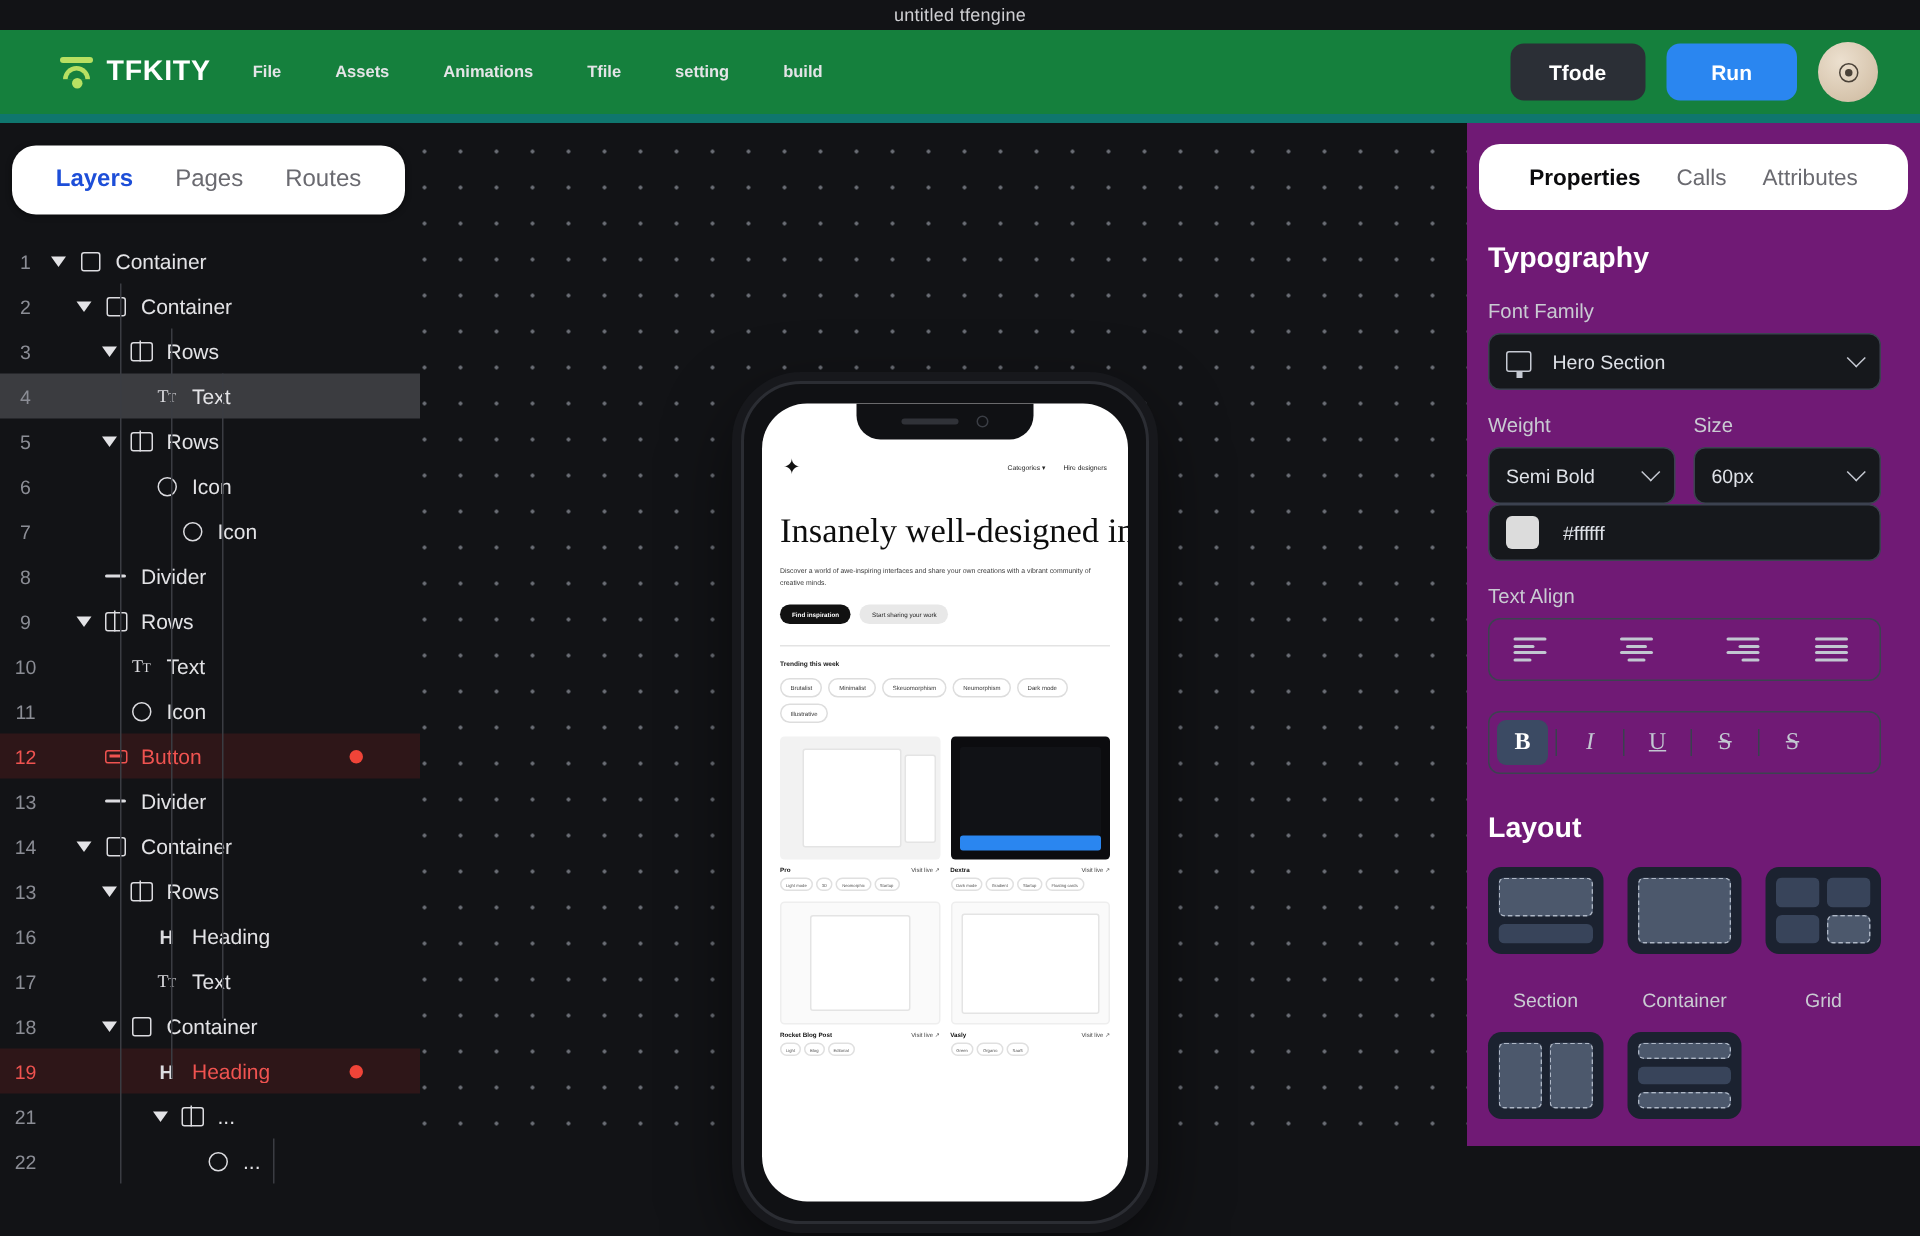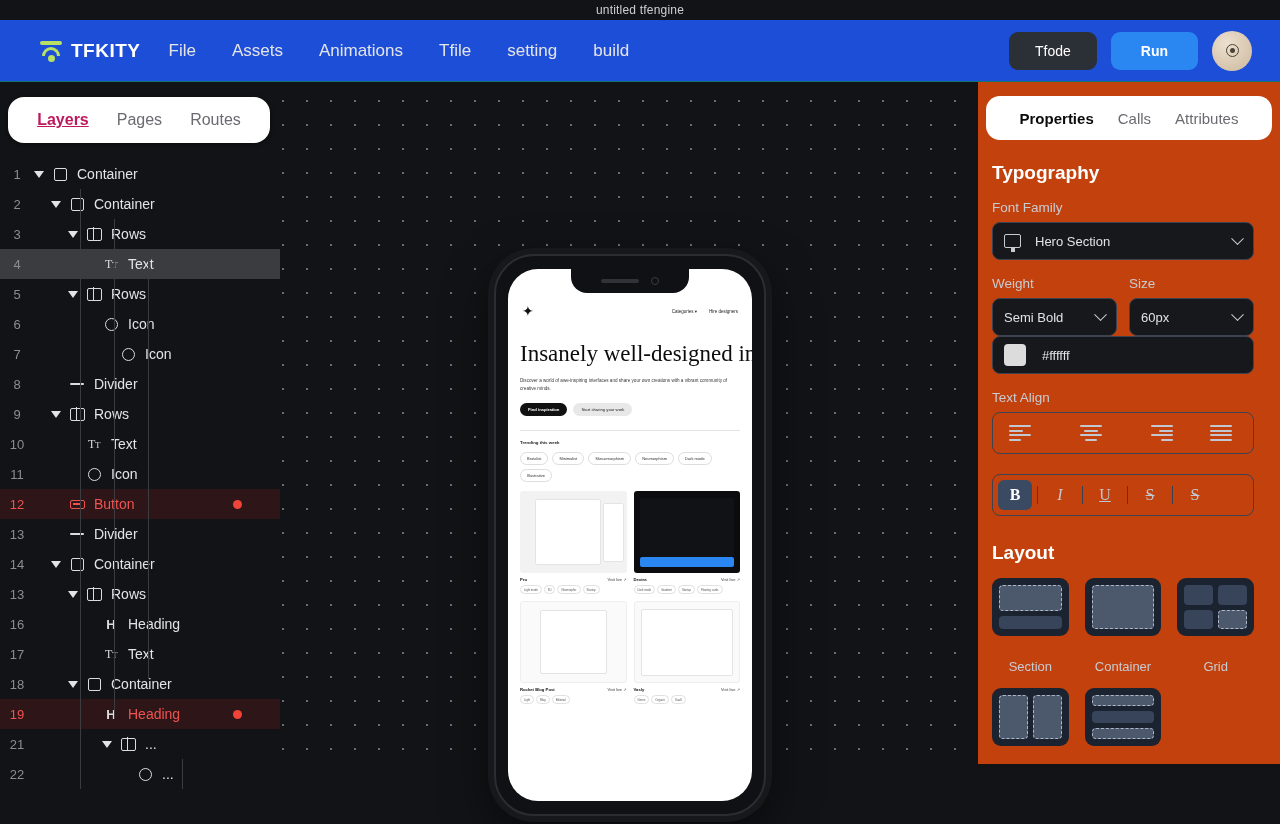--- a/index.html
+++ b/index.html
@@ -18,22 +18,22 @@
     display: flex; align-items: center; justify-content: center;
     background: #121316;
   }
   .titlebar-text { font-size: 12px; color: #cfcfd3; letter-spacing: .2px; }
 
   
   .topnav {
     height: 62px; width: 100%;
     display: flex; align-items: center;
     padding: 0 28px 0 38px;
-    background: #1d4ed8;
-    border-bottom: 1px solid #0f766e;
+    background: #15803d;
+    border-bottom: 6px solid #0f766e;
   }
   .brand { display: flex; align-items: center; gap: 7px; margin-right: 26px; }
   .brand-mark { position: relative; width: 26px; height: 26px; }
   .brand-mark .bar {
     position: absolute; left: 2px; top: 3px; width: 22px; height: 4px;
     border-radius: 2px; background: #b8e062;
   }
   .brand-mark .arc {
     position: absolute; left: 4px; top: 9px; width: 18px; height: 9px;
     border: 3px solid #b8e062; border-bottom: none;
@@ -41,27 +41,27 @@
   }
   .brand-mark .dot {
     position: absolute; left: 9.5px; top: 17px; width: 7px; height: 7px;
     border-radius: 50%; background: #b8e062;
   }
   .brand-name {
     font-size: 19px; font-weight: 700; letter-spacing: .5px; color: #ffffff;
   }
   .navitems { display: flex; align-items: center; gap: 32px; }
   .navitem {
-    font-size: 17px; color: #e4e4e7; cursor: pointer;
-    padding: 4px 2px; border-radius: 4px;
+    font-size: 11px; color: #e4e4e7; cursor: pointer;
+    padding: 4px 2px; border-radius: 4px; font-weight: bold;
   }
   .topnav-right { margin-left: auto; display: flex; align-items: center; gap: 14px; }
   .btn-tfode {
     background: #2b2f36; color: #ffffff; border: none;
-    font-size: 14px; font-weight: 400; font-family: inherit;
+    font-size: 14px; font-weight: 700; font-family: inherit;
     padding: 0 26px; height: 38px; border-radius: 9px; cursor: pointer;
   }
   .btn-run {
     background: #2a86f0; color: #ffffff; border: none;
     font-size: 14px; font-weight: 700; font-family: inherit;
     padding: 0 30px; height: 38px; border-radius: 9px; cursor: pointer;
   }
   .avatar {
     width: 40px; height: 40px; border-radius: 50%;
     background: radial-gradient(circle at 38% 32%, #ece0cf 0%, #d6c4ac 70%, #c9b79e 100%);
@@ -93,21 +93,21 @@
   }
   .tabpill {
     margin: 15px 10px 0 8px; background: #ffffff;
     border-radius: 16px; height: 46px;
     display: flex; align-items: center; justify-content: center; gap: 28px;
     box-shadow: 0 1px 4px rgba(0,0,0,.45);
   }
   .tabpill .tab {
     font-size: 16px; color: #6a6a70; cursor: pointer;
   }
-  .tabpill .tab.active { color: #be185d; font-weight: 700; text-decoration: underline; }
+  .tabpill .tab.active { color: #1d4ed8; font-weight: 700; }
 
   .layerlist { margin-top: 16px; }
   .layerrow {
     position: relative; display: flex; align-items: center;
     height: 30px; font-size: 14px; color: #e3e3e6; cursor: pointer;
   }
   .layerrow .num {
     width: 34px; text-align: center; font-size: 13px; color: #8b8d95; flex: none;
   }
   .layerrow .indentbox { position: relative; display: flex; align-items: center; flex: 1; min-width: 0; }
@@ -206,21 +206,21 @@
   .mini.browser { left:14%; top:10%; width:62%; height:80%; background:#fff;
                   border:.5px solid #e4e4e4; border-radius:2px; }
   .mini.browser2 { left:78%; top:14%; width:20%; height:72%; background:#fff;
                    border:.5px solid #e4e4e4; border-radius:2px; }
   .mini.dkwin { left:6%; top:8%; width:88%; height:72%; background:#111216; border-radius:2px; }
   .mini.blbar { left:6%; bottom:7%; width:88%; height:13%; background:#2a86f0; border-radius:2px; }
 
   
   .rightpanel {
     position: absolute; right: 0; top: 82px; width: 302px; bottom: 0;
-    background: #c2410c; z-index: 5; overflow: hidden;
+    background: #701a75; z-index: 5; overflow: hidden;
   }
   .rtabs {
     margin: 14px 8px 0 8px; background: #ffffff; border-radius: 14px; height: 44px;
     display: flex; align-items: center; justify-content: center; gap: 24px;
   }
   .rtabs .tab { font-size: 15px; color: #6a6a70; cursor: pointer; }
   .rtabs .tab.active { color: #0b0b0d; font-weight: 700; }
 
   .sect-title { font-size: 19px; font-weight: 700; color: #ffffff; margin: 22px 0 0 14px; }
   .field-label { font-size: 13.5px; color: #c9cbd2; margin: 16px 0 7px 14px; }

